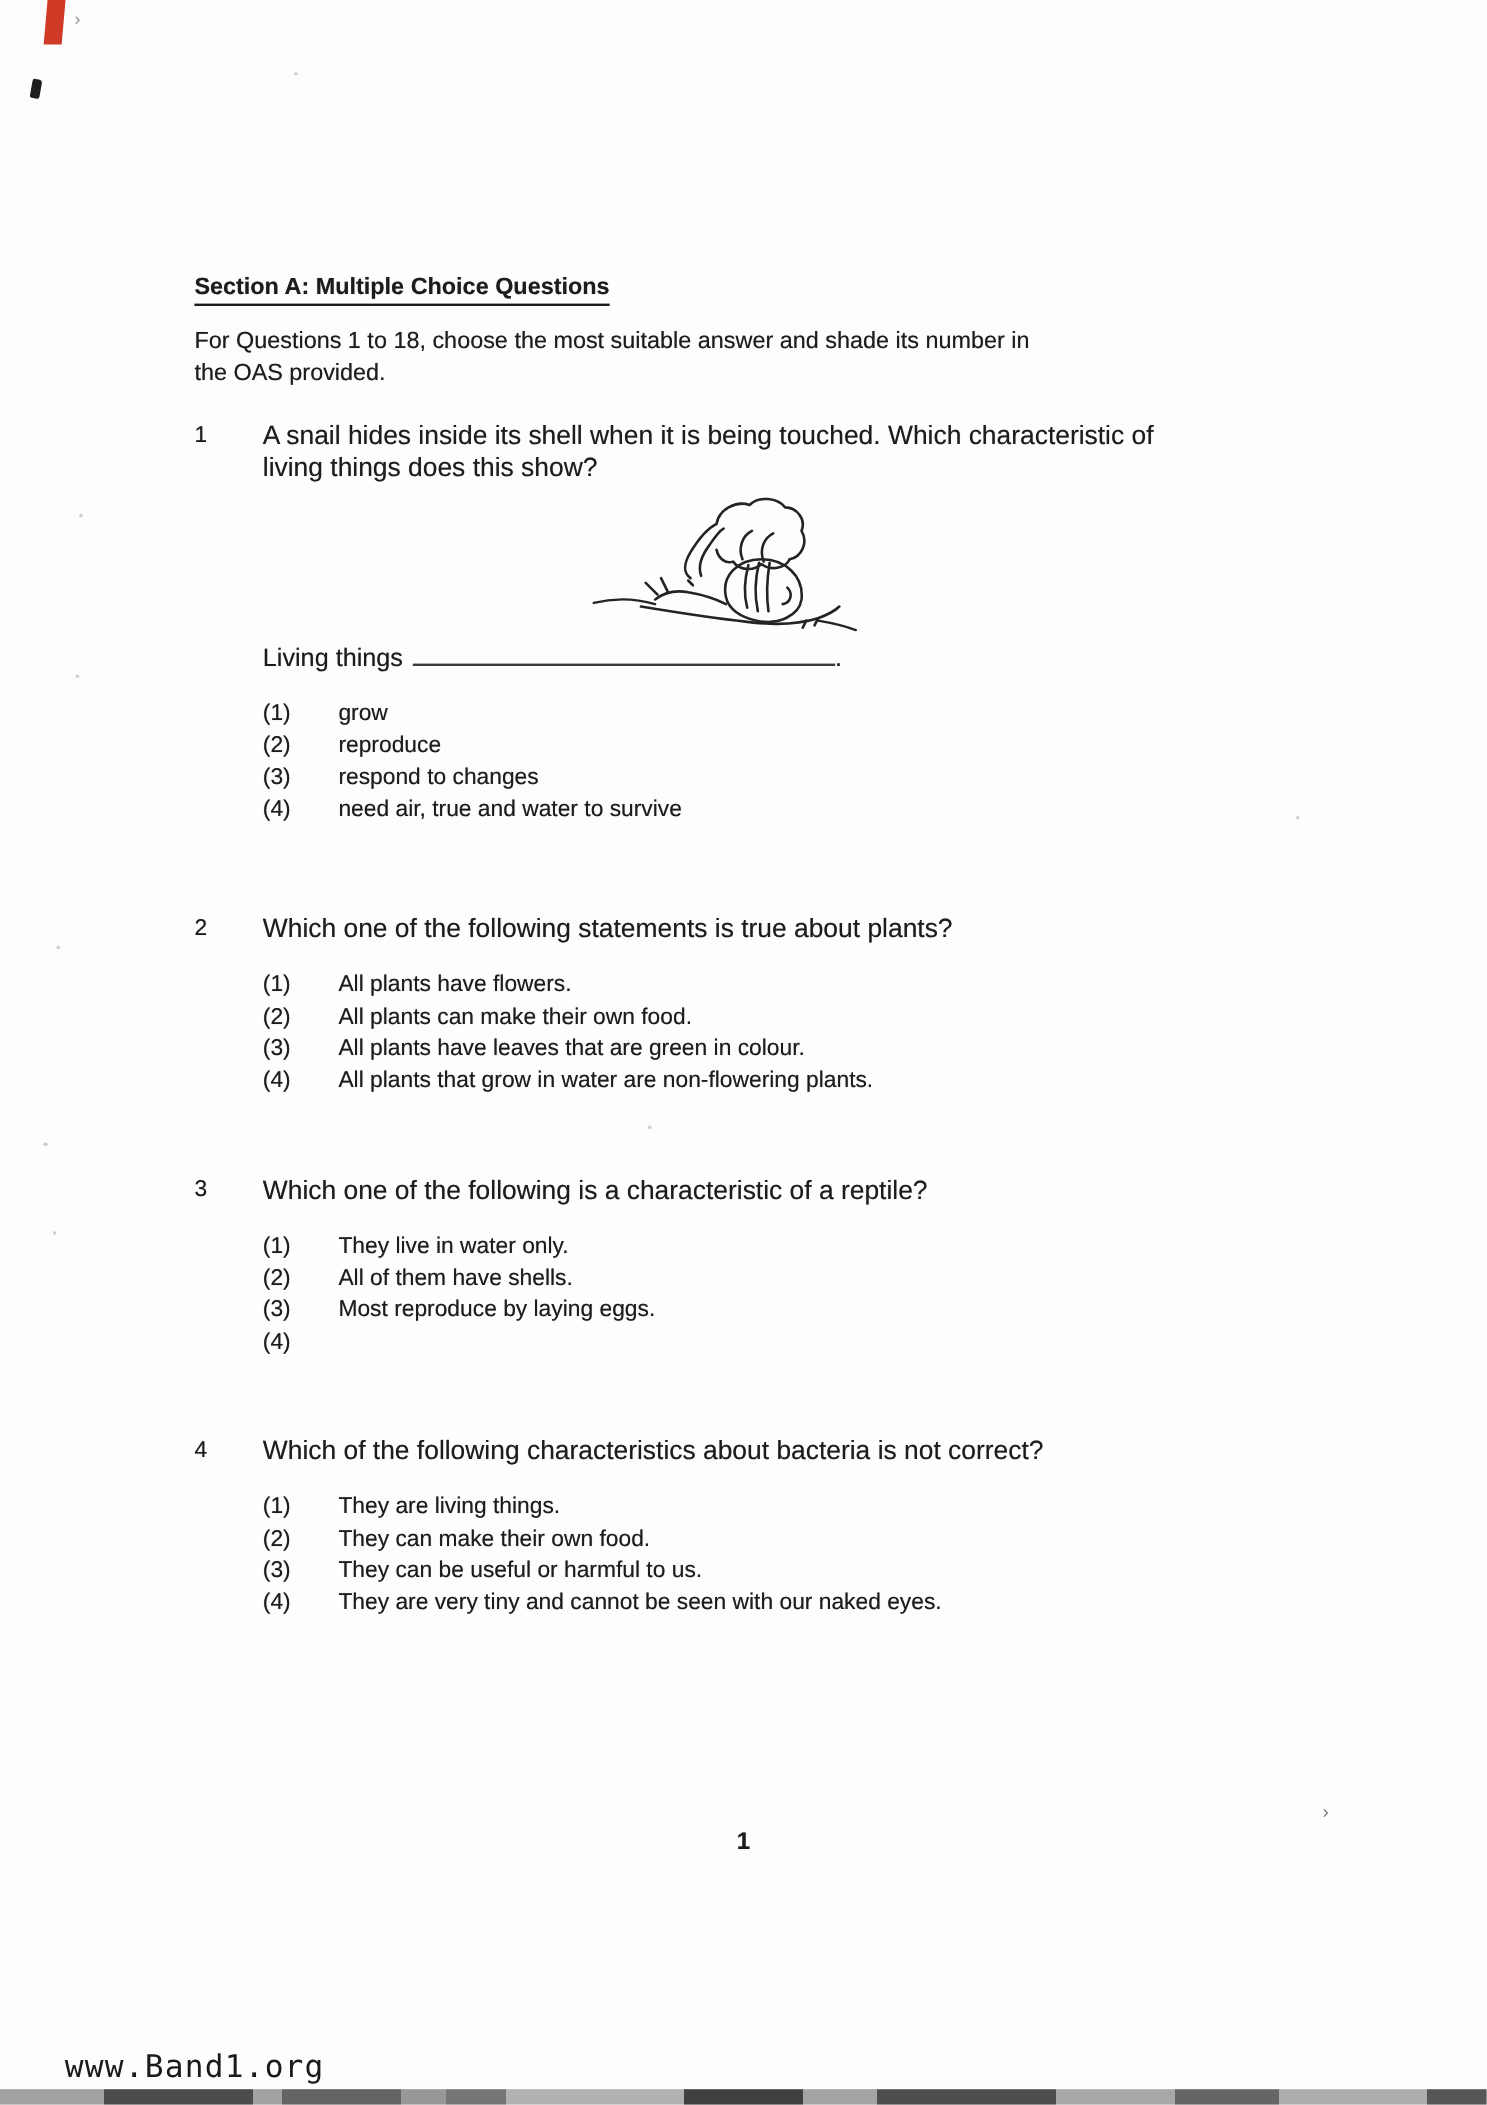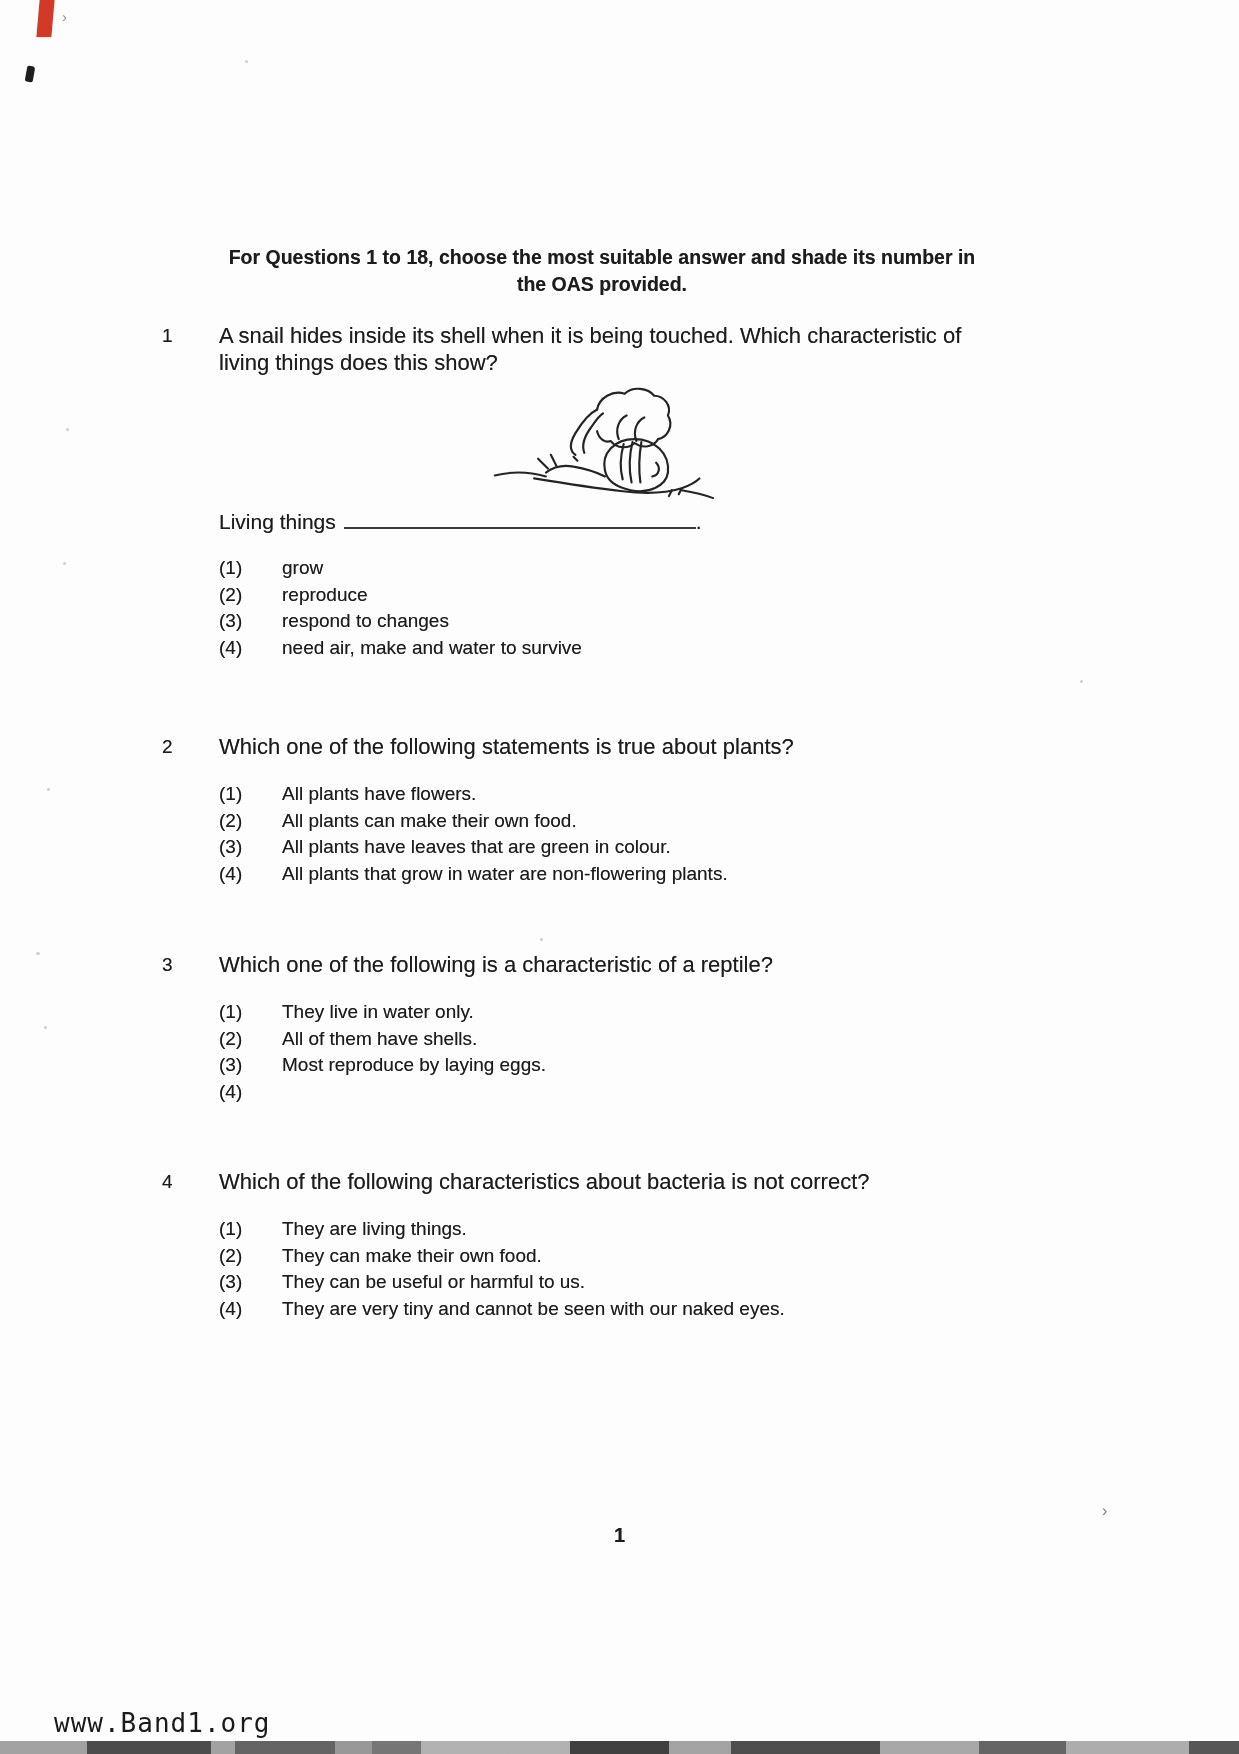--- a/index.html
+++ b/index.html
@@ -12,21 +12,21 @@
   .page{position:absolute;inset:0;background:#fdfdfd;}
   .content{
     position:absolute;left:162px;top:228px;width:880px;
     text-shadow:0 0 0.6px rgba(20,20,20,.55);
   }
   .section-heading{
     display:inline-block;margin:0;
     font-size:19.5px;font-weight:bold;
     border-bottom:2.4px solid #1c1c1c;padding-bottom:2px;
   }
-  .intro{margin-top:16px;font-weight:bold;font-size:19.5px;line-height:27px;text-align:center;}
+  .intro{margin-top:16px;font-weight:normal;font-size:19.5px;line-height:27px;}
   .question{display:flex;}
   .qnum{width:57px;flex:0 0 57px;font-size:19px;line-height:27px;}
   .qbody{flex:1;}
   .qtext{font-size:22px;line-height:27px;}
   .illustration{margin:6px 0 0 268px;width:232px;height:122px;}
   .illustration svg{width:100%;height:100%;}
   .stem{margin-top:6px;font-size:21px;line-height:24px;white-space:nowrap;}
   .stem .blank{
     display:inline-block;width:352px;height:16px;margin-left:8px;
     border-bottom:2px solid #3a3a3a;
@@ -77,20 +77,21 @@
   <div class="speck" style="left:245px;top:60px;width:3px;height:3px"></div>
   <div class="speck" style="left:66px;top:428px;width:3px;height:3px"></div>
   <div class="speck" style="left:63px;top:562px;width:3px;height:3px"></div>
   <div class="speck" style="left:47px;top:788px;width:3px;height:3px"></div>
   <div class="speck" style="left:36px;top:952px;width:4px;height:3px"></div>
   <div class="speck" style="left:44px;top:1026px;width:3px;height:3px"></div>
   <div class="speck" style="left:540px;top:938px;width:3px;height:3px"></div>
   <div class="speck" style="left:1080px;top:680px;width:3px;height:3px"></div>
 
   <div class="content">
+    <h2 class="section-heading">Section A: Multiple Choice Questions</h2>
 
     <div class="intro">
       <div>For Questions 1 to 18, choose the most suitable answer and shade its number in</div>
       <div>the OAS provided.</div>
     </div>
 
     <div id="questions">
         <div class="question" style="margin-top: 24px;">
           <div class="qnum">1</div>
           <div class="qbody">
@@ -133,21 +134,21 @@
               <div class="option">
                 <span class="olabel">(2)</span>
                 <span class="otext">reproduce</span>
               </div>
               <div class="option">
                 <span class="olabel">(3)</span>
                 <span class="otext">respond to changes</span>
               </div>
               <div class="option">
                 <span class="olabel">(4)</span>
-                <span class="otext">need air, make and water to survive</span>
+                <span class="otext">need air, true and water to survive</span>
               </div>
             </div>
           </div>
         </div>
         <div class="question" style="margin-top: 72px;">
           <div class="qnum">2</div>
           <div class="qbody">
             <div class="qtext">
               <div>Which one of the following statements is true about plants?</div>
             </div>

